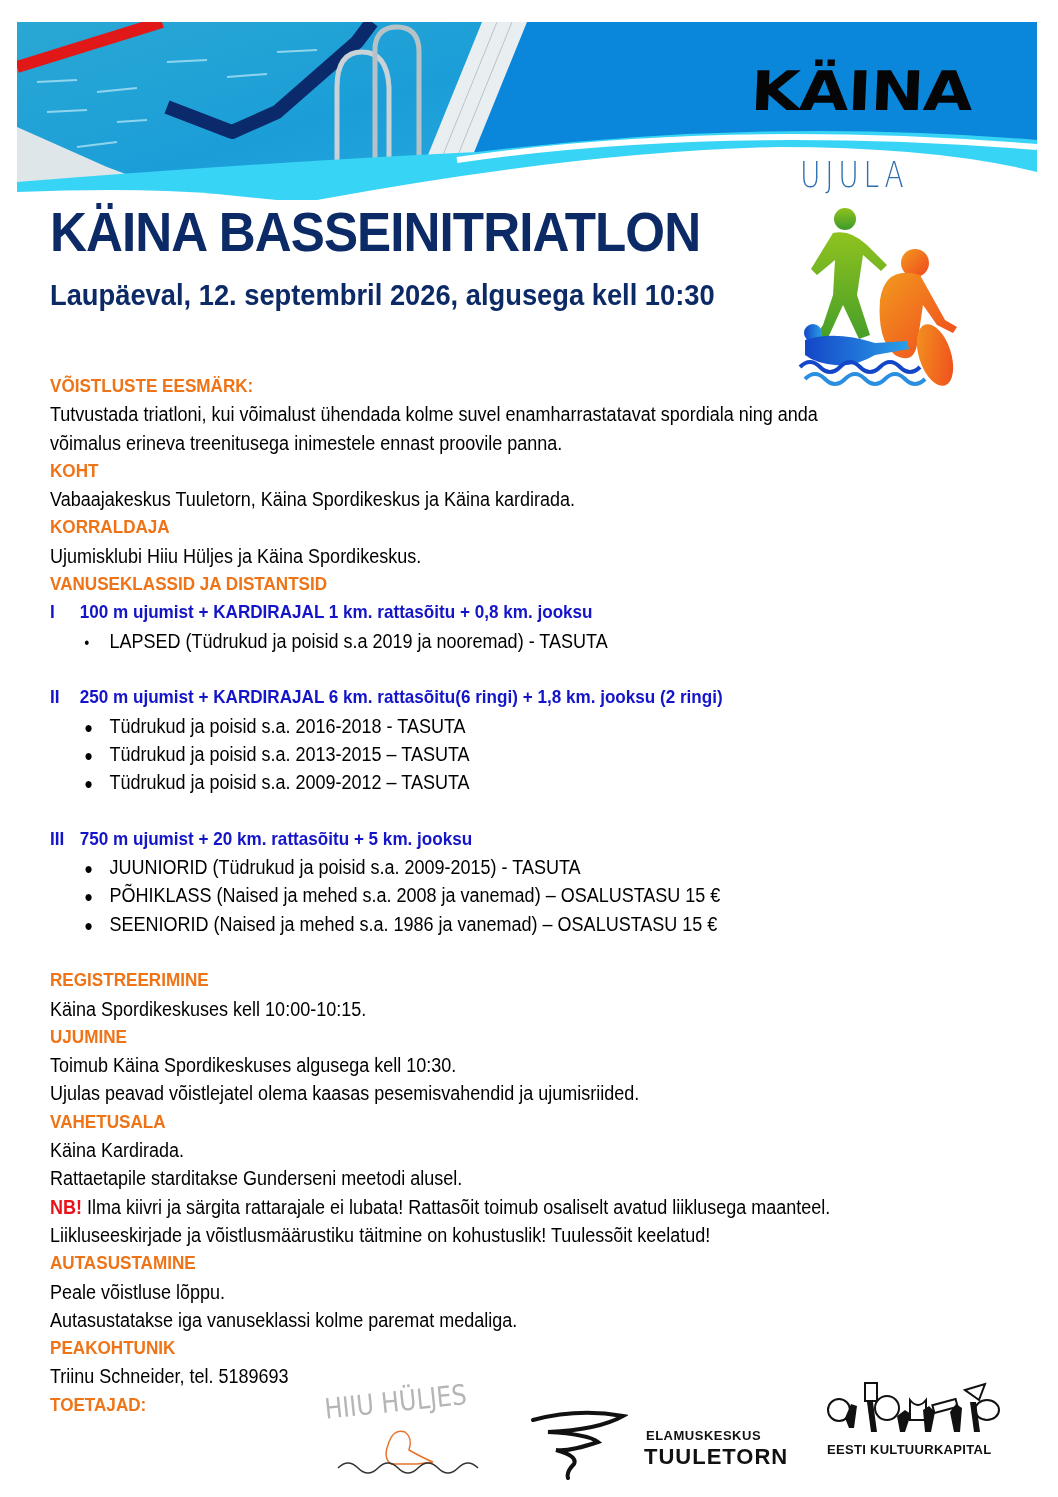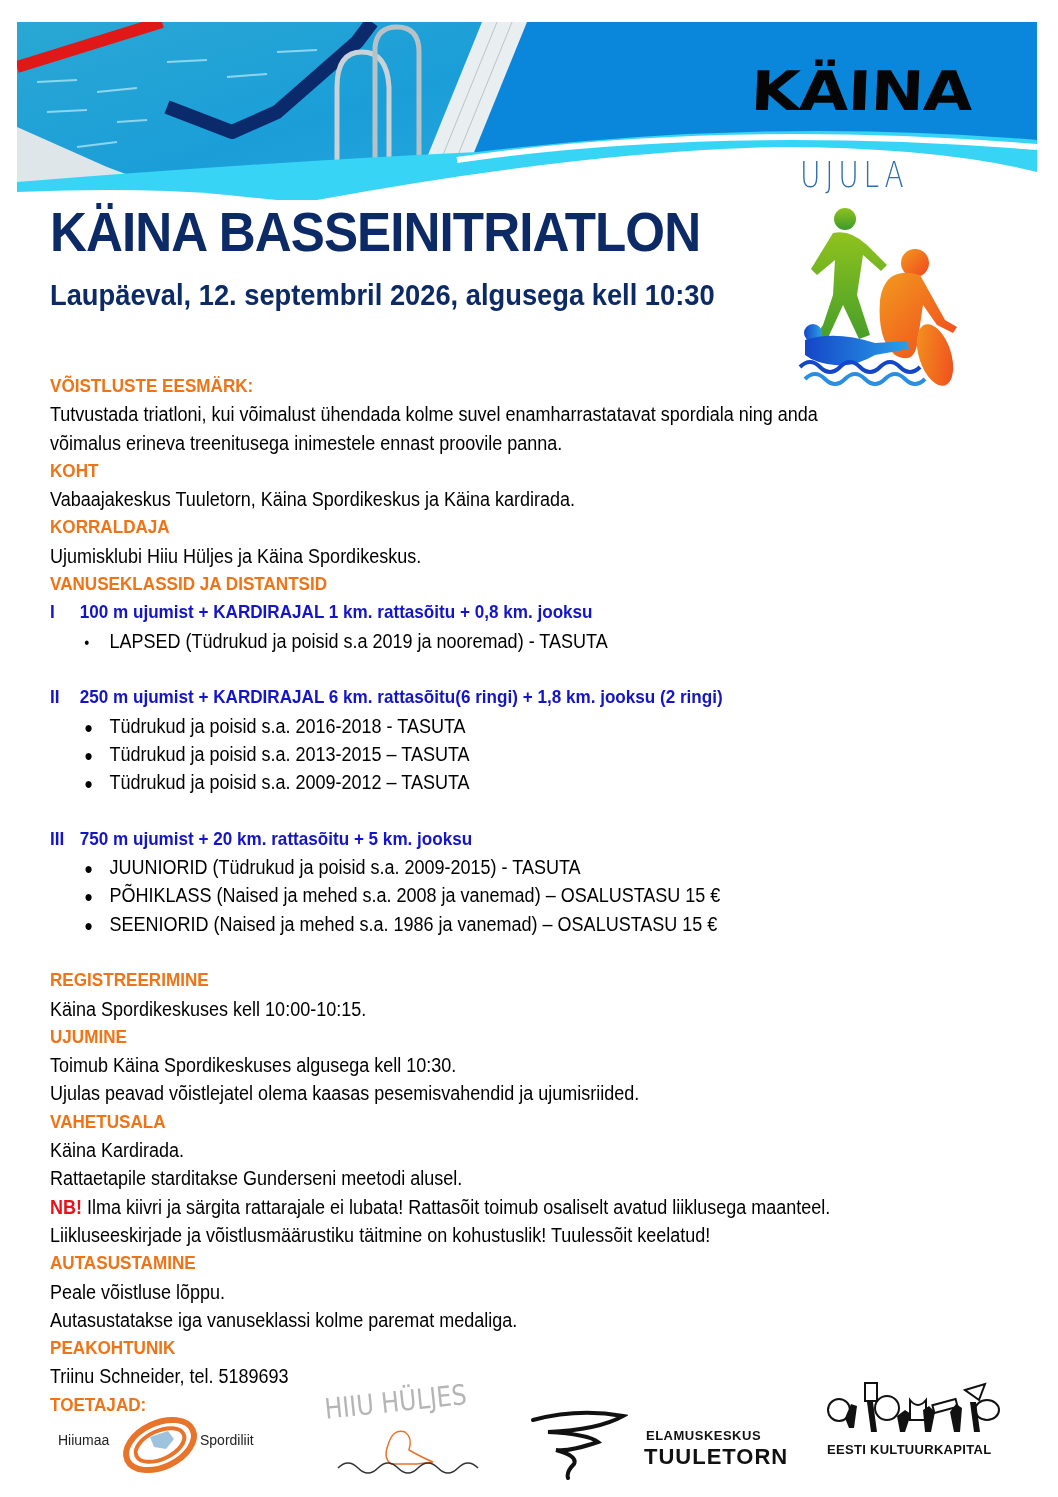--- a/index.html
+++ b/index.html
@@ -199,29 +199,20 @@
   <div class="line">Autasustatakse iga vanuseklassi kolme paremat medaliga.</div>
 
   <div class="line h">PEAKOHTUNIK</div>
   <div class="line">Triinu Schneider, tel. 5189693</div>
 
   <div class="line h">TOETAJAD:</div>
 </div>
 
 <div class="sponsors">
 
-  <div class="sp" style="left:55px; top:30px; width:230px; height:70px;">
-    <span style="position:absolute; left:3px; top:22px; font-size:14px; color:#222;">Hiiumaa</span>
-    <svg style="position:absolute; left:65px; top:5px;" width="80" height="60" viewBox="0 0 80 60">
-      <ellipse cx="40" cy="30" rx="36" ry="22" fill="none" stroke="#e8732a" stroke-width="6" transform="rotate(-25 40 30)"></ellipse>
-      <ellipse cx="40" cy="30" rx="26" ry="14" fill="none" stroke="#e8732a" stroke-width="4" transform="rotate(-25 40 30)"></ellipse>
-      <path d="M30,22 L48,16 L54,24 L46,34 L34,32 Z" fill="#9fc3dd"></path>
-    </svg>
-    <span style="position:absolute; left:145px; top:22px; font-size:14px; color:#222;">Spordiliit</span>
-  </div>
 
   <div class="sp" style="left:318px; top:5px; width:180px; height:90px;">
     <span style="position:absolute; left:5px; top:8px; font-family:'DejaVu Sans',sans-serif; font-size:28px; color:#b5b5b5; transform:rotate(-6deg) scaleX(0.85); transform-origin:left top; white-space:nowrap;">HIIU HÜLJES</span>
     <svg style="position:absolute; left:15px; top:35px;" width="160" height="55" viewBox="0 0 160 55">
       <path d="M55,25 Q60,8 72,12 Q80,18 76,30 Q90,38 100,42 L84,44 L58,44 Q50,38 55,25 Z" fill="none" stroke="#e8732a" stroke-width="1.5"></path>
       <path d="M5,48 q10,-10 20,0 t20,0 t20,0 t20,0 t20,0 t20,0 t20,0" fill="none" stroke="#333" stroke-width="1.5"></path>
     </svg>
   </div>
 
   <div class="sp" style="left:825px; top:0; width:180px; height:85px;">

